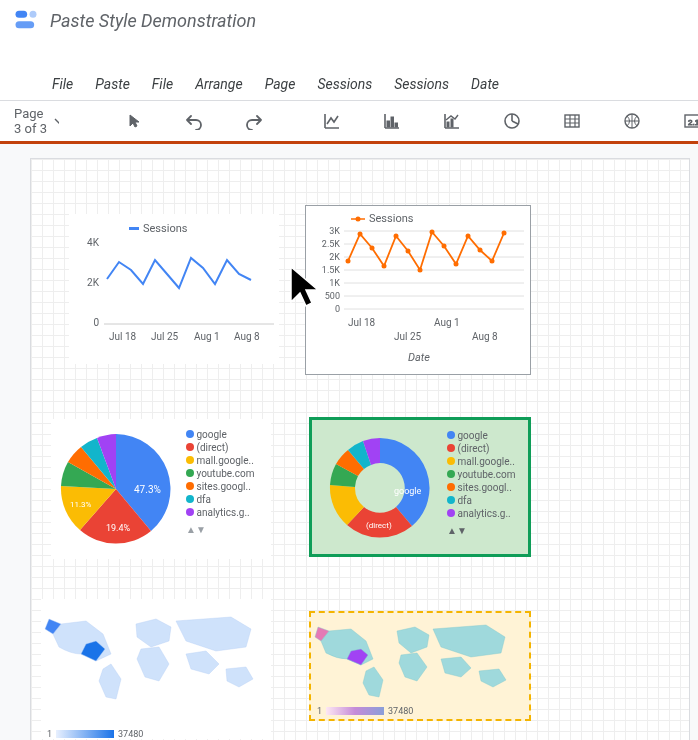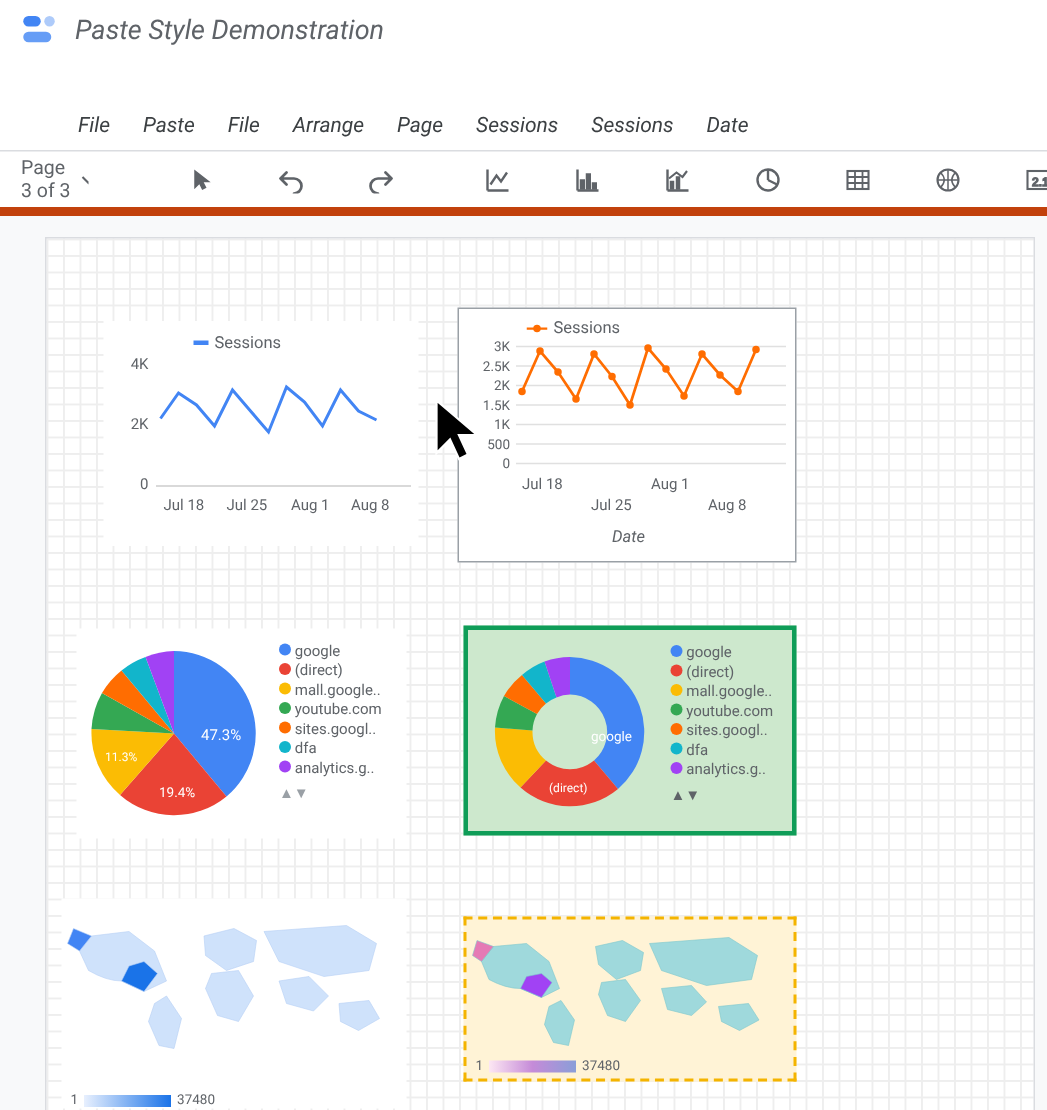--- a/index.html
+++ b/index.html
@@ -7,21 +7,21 @@
 
 
 .header { padding: 6px 12px 0 12px; font-style: italic; }
 .title-row { display: flex; align-items: center; gap: 10px; }
 .app-logo { width: 28px; height: 28px; }
 .doc-title { font-size: 18px; color: #5f6368; font-weight: 400; }
 .menu-bar { display: flex; gap: 22px; padding: 6px 0 8px 40px; font-size: 14px; color: #3c4043; }
 .menu-item { cursor: pointer; margin-top: 36px; }
 
 
-.toolbar { display: flex; align-items: center; border-top: 1px solid #dadce0; border-bottom: 6px solid #c2410c; padding: 6px 14px; gap: 6px; height: 44px; }
+.toolbar { display: flex; align-items: center; border-top: 1px solid #dadce0; border-bottom: 3px solid #c2410c; padding: 6px 14px; gap: 6px; height: 44px; }
 .page-selector { display: flex; align-items: center; gap: 6px; font-size: 13px; color: #5f6368; padding-right: 8px; cursor: pointer; }
 .tsep { width: 1px; height: 24px; background: #dadce0; margin: 0 6px; }
 .ticon { width: 24px; height: 24px; display: flex; align-items: center; justify-content: center; cursor: pointer; border-radius: 3px; margin-left: 36px; }
 .ticon svg { fill: #5f6368; stroke: #5f6368; }
 
 
 .canvas-wrap { background: #f8f9fa; padding: 14px 0 0 30px; height: 670px; overflow: hidden; }
 .canvas { background: #fff; border: 1px solid #dadce0; width: 660px; height: 650px; position: relative;
   background-image: linear-gradient(#eee 1px, transparent 1px), linear-gradient(90deg, #eee 1px, transparent 1px);
   background-size: 11px 11px; }

